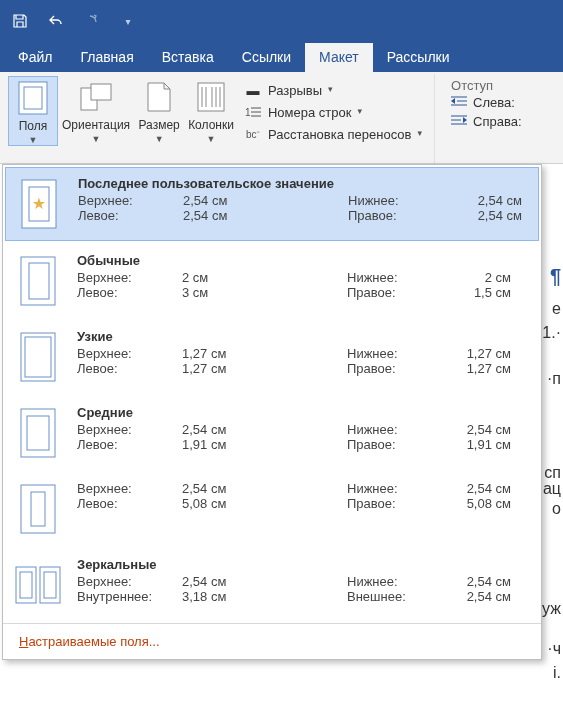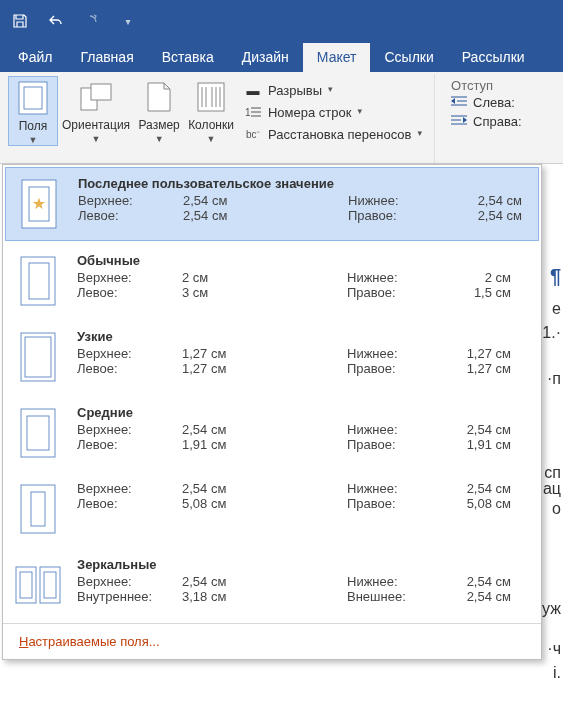--- a/index.html
+++ b/index.html
@@ -204,23 +204,22 @@
         <path d="M6 3a6 6 0 0 1 6 6 M10 2l2 1-1 2" stroke-width="1.3"></path>
       </svg>
   </div>
   <div class="qat-btn" style="opacity:.7;font-size:10px">▾</div>
 </div>
 
 <div class="tabs">
   <div class="tab">Файл</div>
   <div class="tab">Главная</div>
   <div class="tab">Вставка</div>
-  <div class="tab">Дизайн</div>
+  <div class="tab">Ссылки</div>
   <div class="tab active">Макет</div>
-  <div class="tab">Ссылки</div>
   <div class="tab">Рассылки</div>
 </div>
 
 <div class="ribbon">
   <div class="ribbon-group">
     <div class="ribbon-bigbtn active">
       <div class="icon-slot">
         <svg width="30" height="34" viewBox="0 0 30 34">
             <rect x="1" y="1" width="28" height="32" fill="#fff" stroke="#6a8fc7"></rect>
             <rect x="6" y="6" width="18" height="22" fill="none" stroke="#6a8fc7"></rect>

